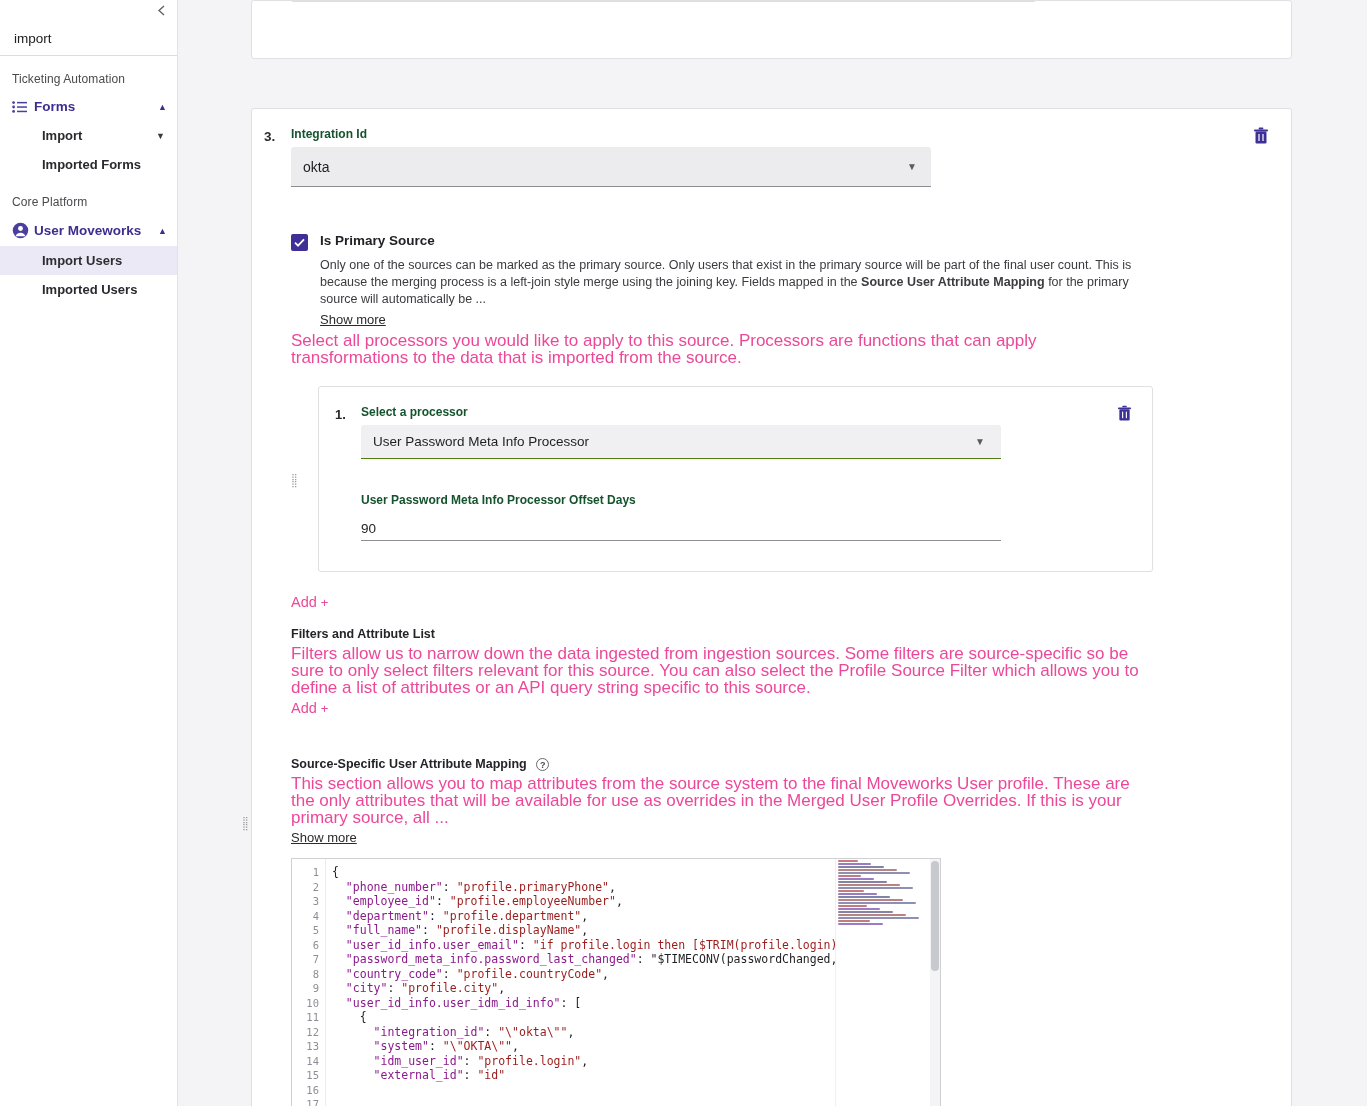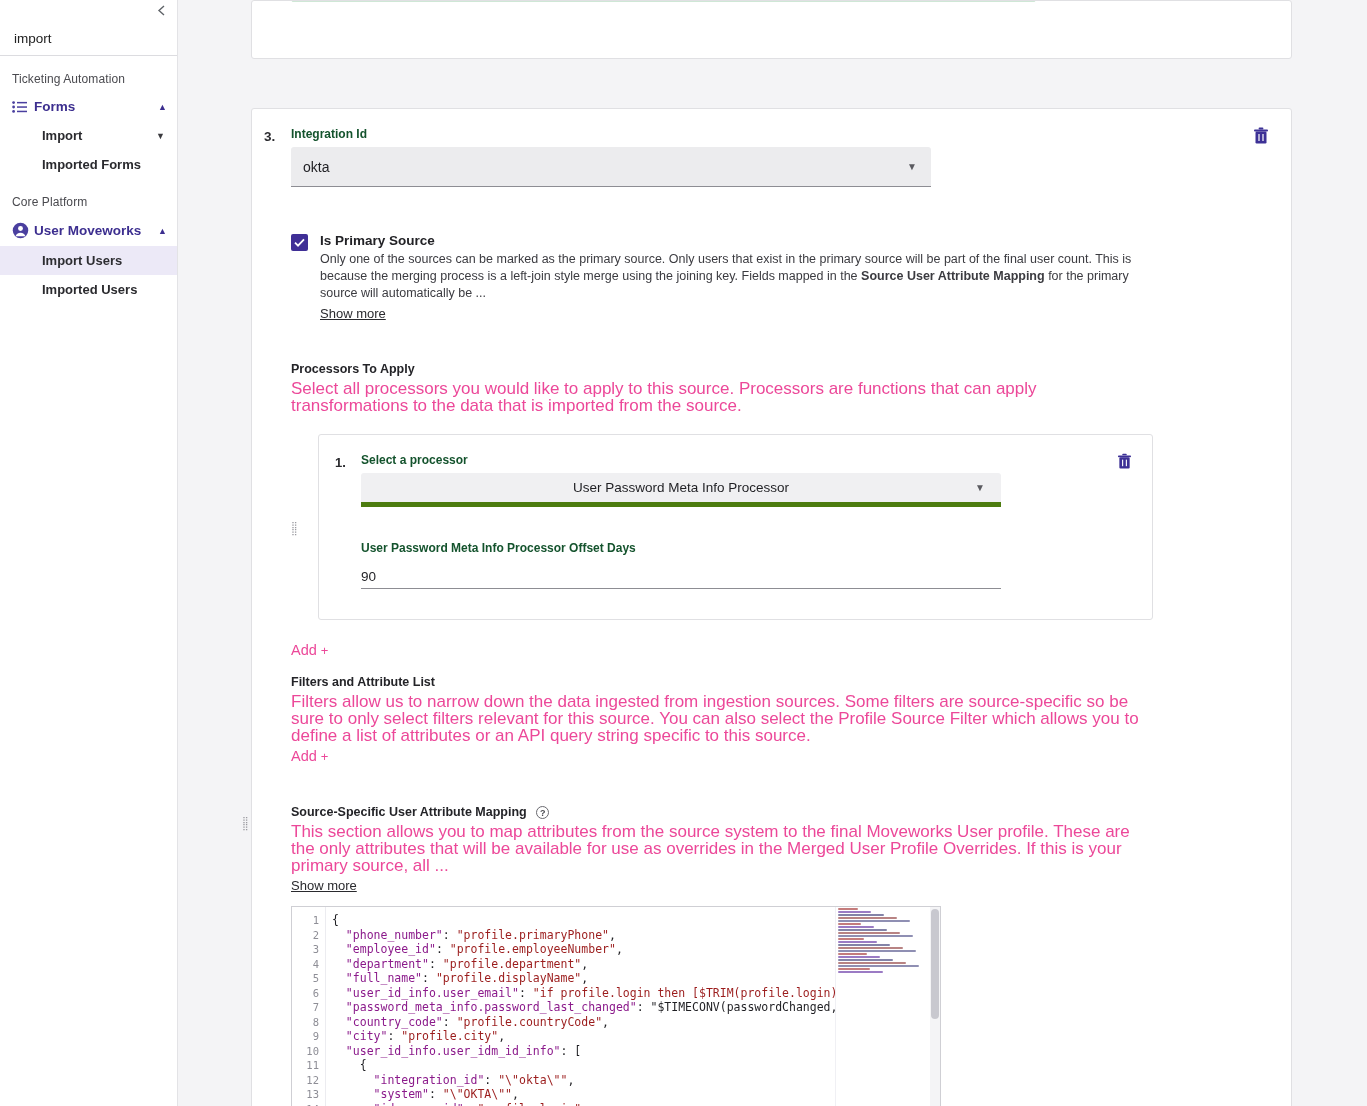--- a/index.html
+++ b/index.html
@@ -196,21 +196,21 @@
     align-items: center;
     justify-content: center;
     cursor: pointer;
     flex-shrink: 0;
   }
   .cbox svg { display:block; }
   .cb-title {
     font-size: 13.5px;
     font-weight: bold;
     color: #222226;
-    margin-bottom: 3px;
+    margin-bottom: 9px;
   }
   .cb-desc {
     font-size: 12.5px;
     color: #3b3b40;
     line-height: 17px;
     max-width: 835px;
   }
   .cb-desc b { font-weight: bold; }
   .show-more {
     font-size: 13px;
@@ -262,30 +262,29 @@
     color: #9b9ba1;
     letter-spacing: 1px;
     line-height: 7px;
     font-size: 9px;
     cursor: grab;
   }
   .proc-select {
     width: 640px;
     height: 34px;
     background: #f0f0f2;
-    border-bottom: 5px solid #4d7c0f;
+    border-bottom: 1px solid #4d7c0f;
     border-radius: 3px 3px 0 0;
     display: flex;
     align-items: center;
     padding: 6px 12px;
     font-size: 13.5px;
     color: #1f1f23;
     position: relative;
     cursor: pointer;
-    justify-content: center;
   }
   .proc-select .arrow { position: absolute; right: 16px; color:#5a5a60; font-size: 10px; }
   .text-field {
     width: 640px;
     height: 28px;
     border-bottom: 1px solid #8d8d93;
     font-size: 13.5px;
     color: #1f1f23;
     display: flex;
     align-items: flex-end;
@@ -501,21 +500,20 @@
             <div>
               <div class="cb-title">Is Primary Source</div>
               <div class="cb-desc">
                 <span>Only one of the sources can be marked as the primary source. Only users that exist in the primary source will be part of the final user count. This is because the merging</span>
                 <span>process is a left-join style merge using the joining key. Fields mapped in the </span><b>Source User Attribute Mapping</b><span> for the primary source will automatically be ...</span>
               </div>
               <span class="show-more">Show more</span>
             </div>
           </div>
 
-          <div class="section-title">Processors To Apply</div>
           <div class="section-desc">Select all processors you would like to apply to this source. Processors are functions that can apply transformations to the data that is imported from the source.</div>
 
           <div class="proc-card">
             <div class="proc-index">1.</div>
             <div class="drag-handle">⠿<br>⠿</div>
             <div class="proc-trash">
               <svg width="15" height="17" viewBox="0 0 16 18">
                 <rect x="2.5" y="4.5" width="11" height="12" rx="1.2" fill="#3d3196"></rect>
                 <rect x="1" y="2.6" width="14" height="1.8" rx="0.9" fill="#3d3196"></rect>
                 <rect x="5.6" y="0.6" width="4.8" height="1.8" rx="0.9" fill="#3d3196"></rect>

